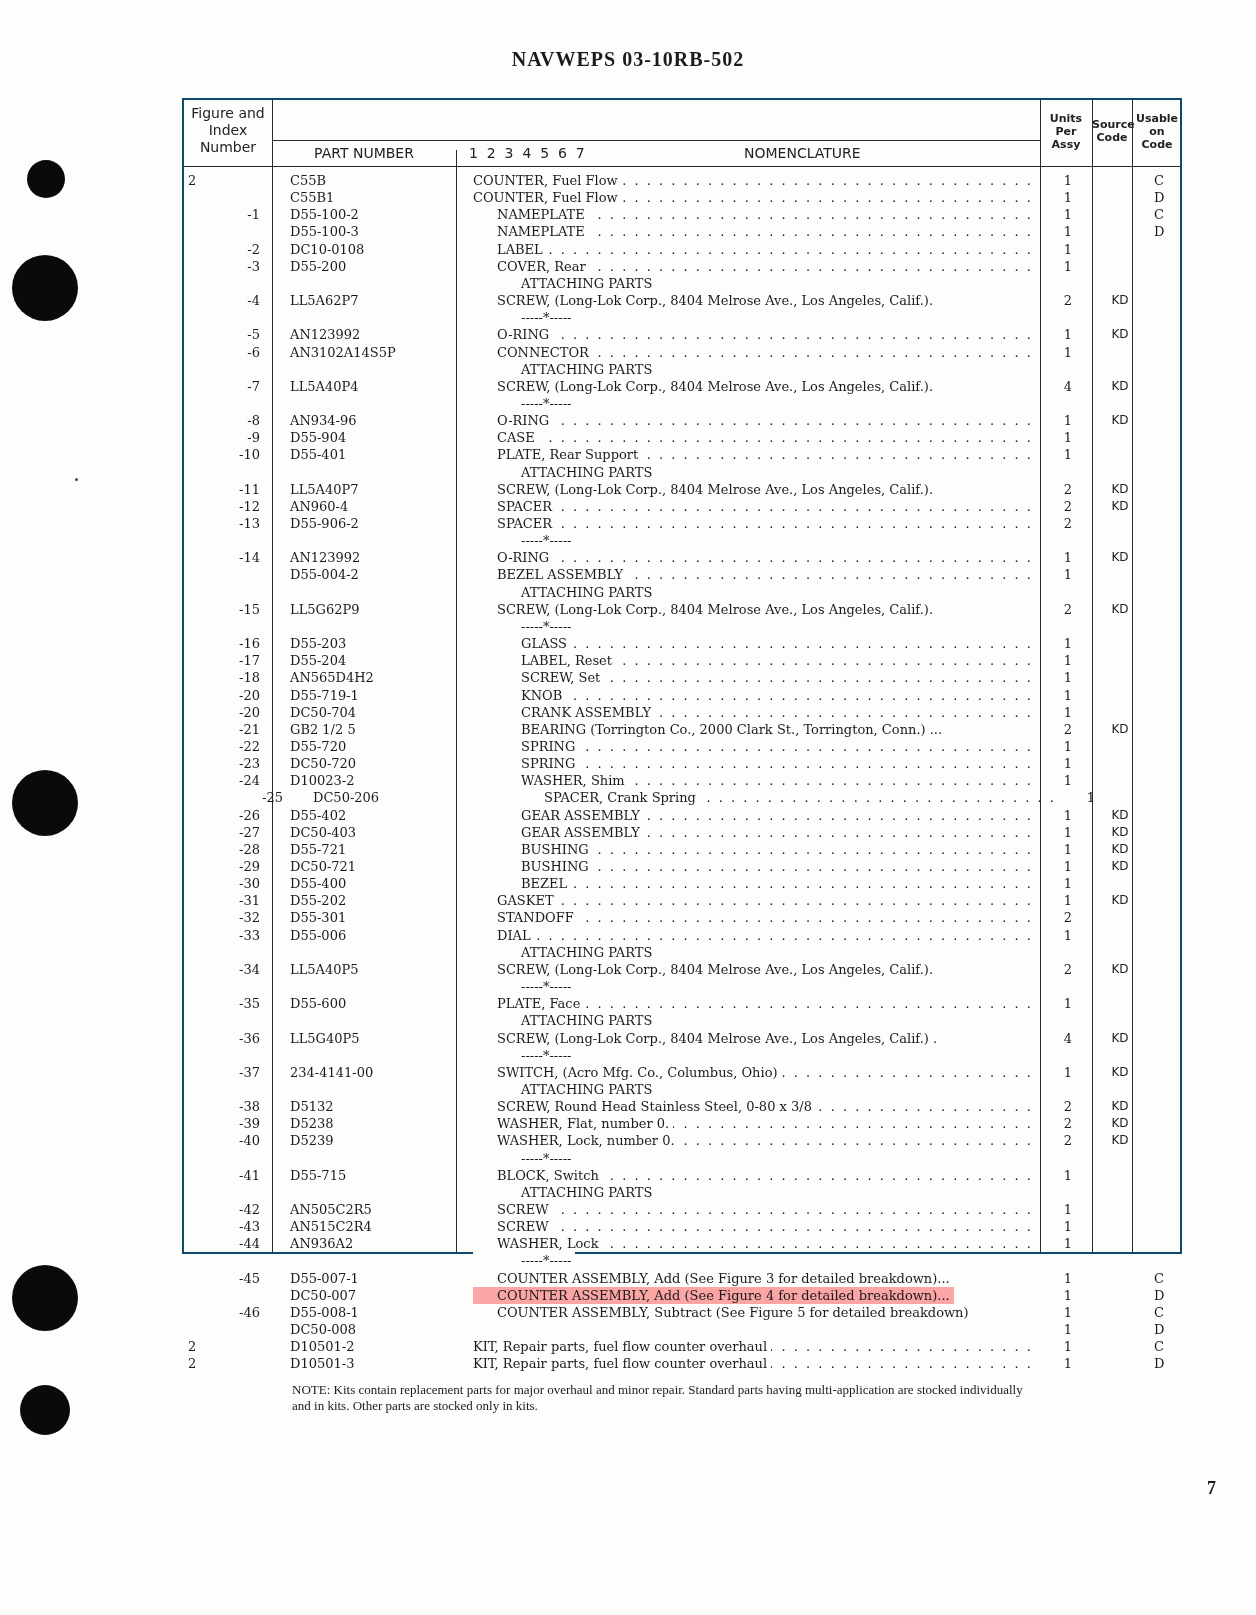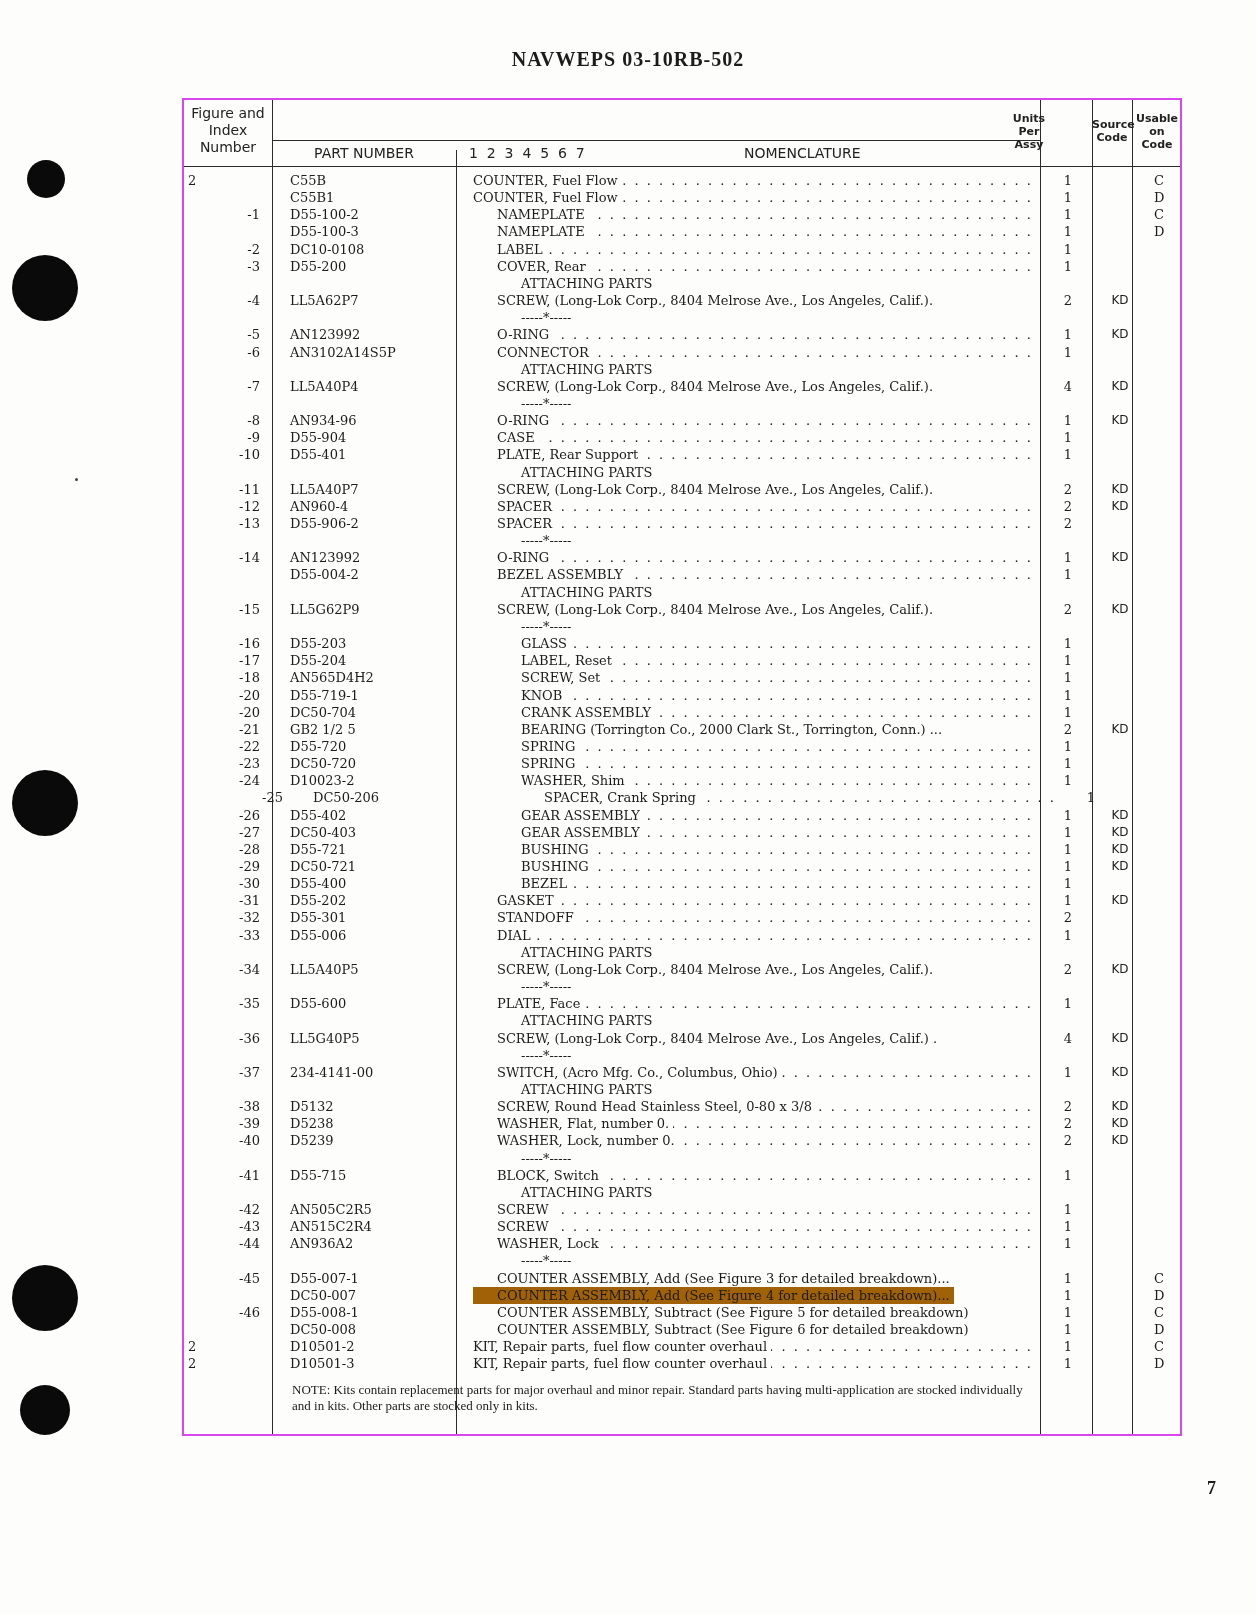--- a/index.html
+++ b/index.html
@@ -11,22 +11,22 @@
     position: absolute; left: 0; width: 1256px; top: 48px; text-align: center;
     font-family: "Liberation Serif", serif; font-weight: bold; font-size: 20px; letter-spacing: 1px;
   }
   .punch { position: absolute; background: #0a0a0a; border-radius: 50%; }
   .stray { position: absolute; background: #444; border-radius: 50%; width: 3px; height: 3px; }
   .page-num {
     position: absolute; right: 40px; top: 1478px; font-family: "Liberation Serif", serif;
     font-weight: bold; font-size: 18px;
   }
   .table-frame {
-    position: absolute; left: 182px; top: 98px; width: 1000px; height: 1338px;
-    border: 2px solid #d946ef; box-sizing: border-box; padding-left: 29px;
+    position: absolute; left: 182px; top: 98px; width: 1000px; height: 1156px;
+    border: 2px solid #0c4a6e; box-sizing: border-box; padding-left: 29px;
   }
   .vline { position: absolute; top: 0; bottom: 0; width: 0; border-left: 1.5px solid #2a2a2a; }
   .hline { position: absolute; height: 0; border-top: 1.5px solid #2a2a2a; }
   .hdr { position: absolute; font-family: "DejaVu Sans", sans-serif; text-align: center; color: #222; }
   .hdr-small { font-size: 11px; font-weight: bold; line-height: 13px; }
   .rows { position: absolute; left: 0; top: 72px; right: 0; }
   .row { position: absolute; left: 0; right: 0; height: 17px; font-size: 13px; line-height: 17px; white-space: nowrap; }
   .c-fig { position: absolute; left: 4px; width: 76px; }
   .c-fig .fig-num { position: absolute; left: 0; }
   .c-fig .idx { position: absolute; right: 4px; }
@@ -63,21 +63,21 @@
   <div class="hline" style="left:0;right:0;top:66px;"></div>
 
   <div class="hdr" style="left:0;width:88px;top:5px;font-size:14px;line-height:17px;">
     <div>Figure and</div>
     <div>Index</div>
     <div>Number</div>
   </div>
   <div class="hdr" style="left:88px;width:184px;top:45px;font-size:14px;">PART NUMBER</div>
   <div class="hdr" style="left:285px;top:45px;font-size:14px;white-space:pre;">1  2  3  4  5  6  7</div>
   <div class="hdr" style="left:560px;top:45px;font-size:14px;">NOMENCLATURE</div>
-  <div class="hdr hdr-small" style="left:819px;width:52px;top:12px;">
+  <div class="hdr hdr-small" style="left:856px;width:52px;top:12px;">
     <div>Units</div>
     <div>Per</div>
     <div>Assy</div>
   </div>
   <div class="hdr hdr-small" style="left:908px;width:40px;top:18px;">
     <div>Source</div>
     <div>Code</div>
   </div>
   <div class="hdr hdr-small" style="left:948px;width:50px;top:12px;">
     <div>Usable</div>
@@ -800,21 +800,21 @@
         <div class="c-units">1</div>
         <div class="c-src"></div>
         <div class="c-use">C</div>
       </div>
       <div class="row" style="top: 1114.75px;">
         <div class="c-fig">
           <span class="fig-num"></span>
           <span class="idx"></span>
         </div>
         <div class="c-part">DC50-007</div>
-        <div class="c-nom"><span style="position:absolute;left:1px;">.</span><span class="lead" style="padding-left:24px;background:#a16207;position:relative;z-index:1;padding-right:4px;">COUNTER ASSEMBLY, Add (See Figure 4 for detailed breakdown)...</span></div>
+        <div class="c-nom"><span style="position:absolute;left:1px;">.</span><span class="lead" style="padding-left:24px;background:#fca5a5;position:relative;z-index:1;padding-right:4px;">COUNTER ASSEMBLY, Add (See Figure 4 for detailed breakdown)...</span></div>
         <div class="c-units">1</div>
         <div class="c-src"></div>
         <div class="c-use">D</div>
       </div>
       <div class="row" style="top: 1131.9px;">
         <div class="c-fig">
           <span class="fig-num"></span>
           <span class="idx">-46</span>
         </div>
         <div class="c-part">D55-008-1</div>
@@ -822,21 +822,21 @@
         <div class="c-units">1</div>
         <div class="c-src"></div>
         <div class="c-use">C</div>
       </div>
       <div class="row" style="top: 1149.05px;">
         <div class="c-fig">
           <span class="fig-num"></span>
           <span class="idx"></span>
         </div>
         <div class="c-part">DC50-008</div>
-        <div class="c-nom"><span style="position:absolute;left:1px;">.</span><span class="lead" style="padding-left:24px;background:#fdfdfb;position:relative;z-index:1;padding-right:4px;">COUNTER ASSEMBLY, Subtract (See Figure 6 for detailed breakdown)</span></div>
+        <div class="c-nom"><span style="position:absolute;left:1px;">.</span></div>
         <div class="c-units">1</div>
         <div class="c-src"></div>
         <div class="c-use">D</div>
       </div>
       <div class="row" style="top: 1166.2px;">
         <div class="c-fig">
           <span class="fig-num">2</span>
           <span class="idx"></span>
         </div>
         <div class="c-part">D10501-2</div>

